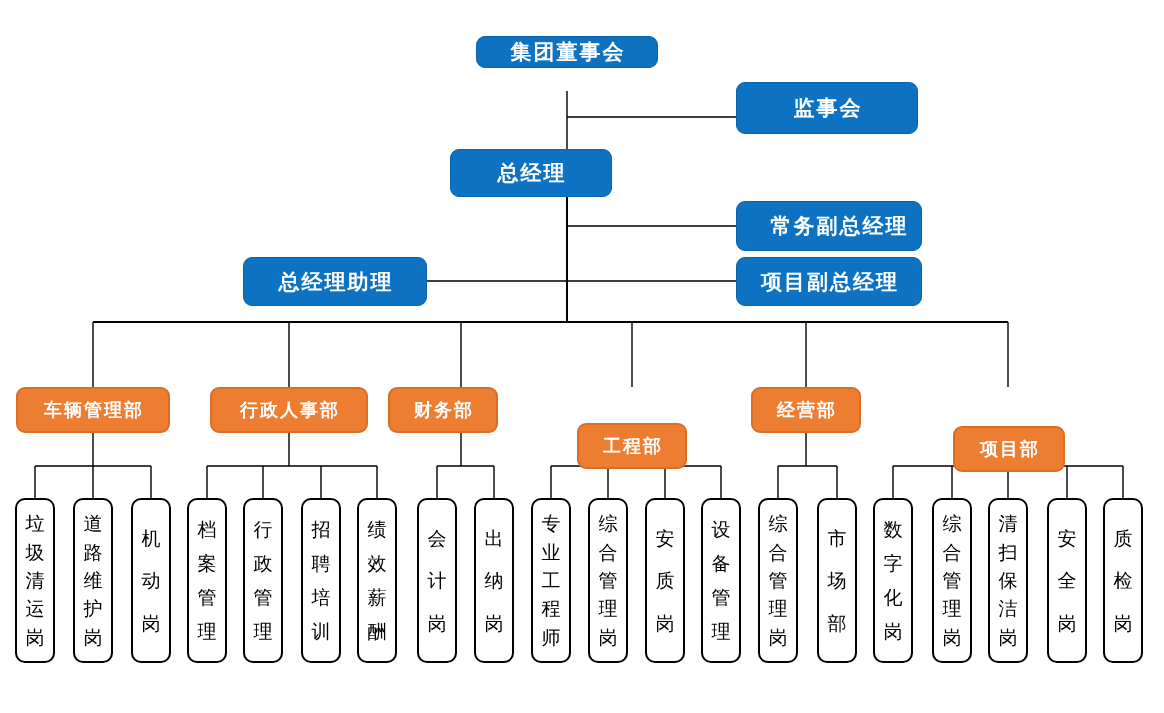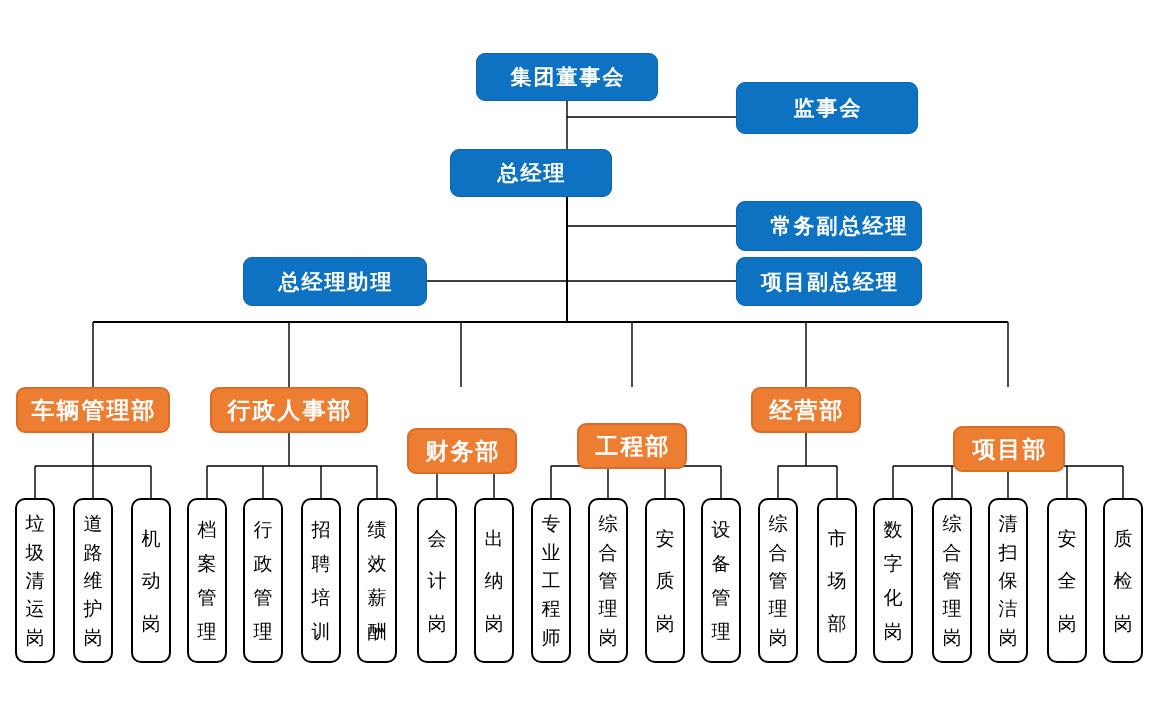--- a/index.html
+++ b/index.html
@@ -23,21 +23,21 @@
     font-size: 21px;
     font-weight: 700;
     letter-spacing: 2px;
     text-indent: 2px;
   }
   .obox {
     background: var(--orange, #ED7D31);
     border: 2px solid var(--orange-border, #D86E28);
     border-radius: 9px;
     color: #ffffff;
-    font-size: 23px;
+    font-size: 18px;
     font-weight: 700;
     letter-spacing: 2px;
     text-indent: 2px;
   }
   .vbox {
     top: 498px;
     width: 40px;
     height: 165px;
     background: #ffffff;
     border: 2px solid #000000;
@@ -69,35 +69,35 @@
       M207 466 V500 M263 466 V500 M321 466 V500 M377 466 V500
       M437 466 V500 M494 466 V500
       M551 466 V500 M608 466 V500 M665 466 V500 M721 466 V500
       M778 466 V500 M837 466 V500
       M893 466 V500 M952 466 V500 M1008 466 V500 M1067 466 V500 M1123 466 V500"></path>
     <path fill="none" stroke="#000000" stroke-width="2" d="
       M567 197 V322
       M93 322 H1008"></path>
   </svg>
 
-  <div class="node bbox" style="left:476px; top:53px; width:182px; height:48px;">集团董事会</div>
+  <div class="node bbox" style="left:476px; top:36px; width:182px; height:32px;">集团董事会</div>
 
   <div class="node bbox" style="left:736px; top:82px; width:182px; height:52px;text-align:center;">监事会</div>
 
   <div class="node bbox" style="left:450px; top:149px; width:162px; height:48px;">总经理</div>
 
   <div class="node bbox" style="left:736px; top:201px; width:186px; height:50px;padding-left:19px;">常务副总经理</div>
 
   <div class="node bbox" style="left:736px; top:257px; width:186px; height:49px;">项目副总经理</div>
 
   <div class="node bbox" style="left:243px; top:257px; width:184px; height:49px;">总经理助理</div>
 
   <div class="node obox" style="left:16px;  top:387px; width:154px; height:46px;">车辆管理部</div>
   <div class="node obox" style="left:210px; top:387px; width:158px; height:46px;border-radius:9px;">行政人事部</div>
-  <div class="node obox" style="left:407px; top:387px; width:110px; height:46px;margin-top:41px;">财务部</div>
+  <div class="node obox" style="left:388px; top:387px; width:110px; height:46px;">财务部</div>
   <div class="node obox" style="left:577px; top:387px; width:110px; height:46px;margin-top:36px;">工程部</div>
   <div class="node obox" style="left:751px; top:387px; width:110px; height:46px;">经营部</div>
   <div class="node obox" style="left:953px; top:387px; width:112px; height:46px;margin-top:39px;">项目部</div>
 
   <div class="node vbox" style="left:15px;">
       <span class="vchar">垃</span>
       <span class="vchar">圾</span>
       <span class="vchar">清</span>
       <span class="vchar">运</span>
       <span class="vchar">岗</span>

